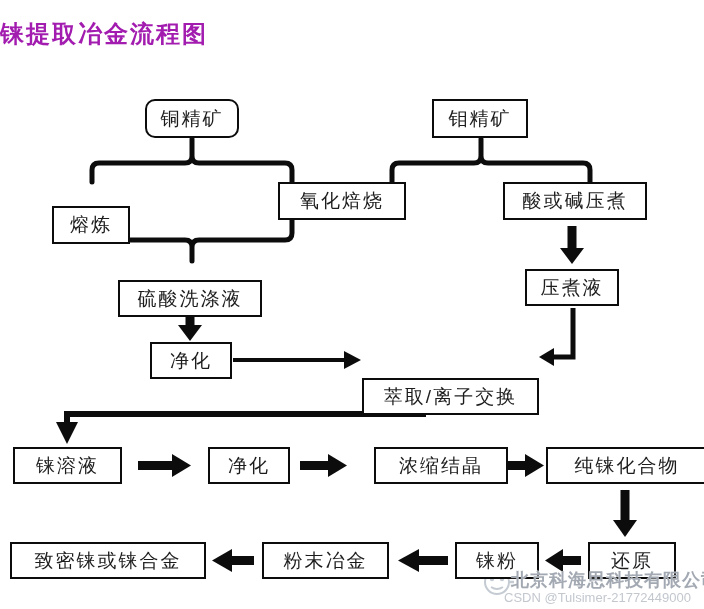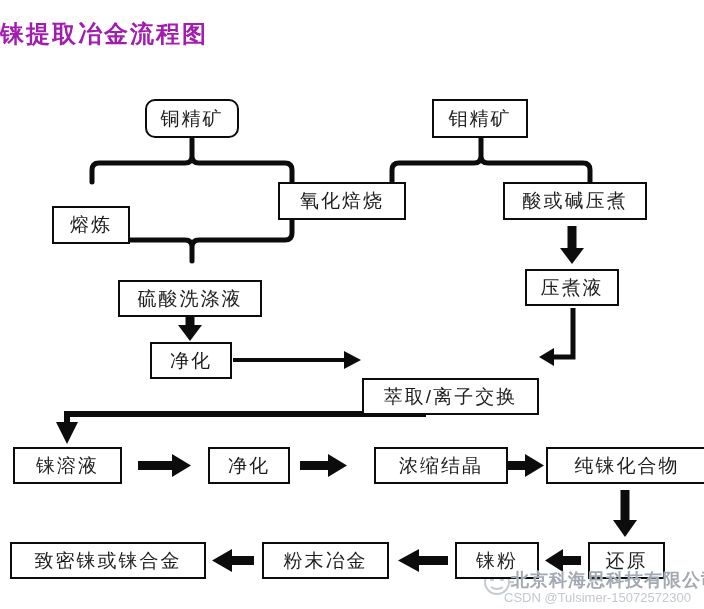--- a/index.html
+++ b/index.html
@@ -151,18 +151,18 @@
   <div class="node" style="left:362px;top:342px;width:177px;height:37px;margin-top:36px;">萃取/离子交换</div>
 
   <div class="node" style="left:13px;top:447px;width:109px;height:37px;">铼溶液</div>
   <div class="node" style="left:208px;top:447px;width:82px;height:37px;">净化</div>
   <div class="node" style="left:352px;top:447px;width:134px;height:37px;margin-left:22px;">浓缩结晶</div>
   <div class="node" style="left:546px;top:447px;width:162px;height:37px;">纯铼化合物</div>
 
   <div class="node" style="left:10px;top:542px;width:196px;height:37px;">致密铼或铼合金</div>
   <div class="node" style="left:455px;top:542px;width:84px;height:37px;">铼粉</div>
   <div class="node" style="left:262px;top:542px;width:127px;height:37px;">粉末冶金</div>
-  <div class="node" style="left:588px;top:542px;width:77px;height:37px;">还原</div>
+  <div class="node" style="left:588px;top:542px;width:88px;height:37px;">还原</div>
 
   <div class="wm-company">北京科海思科技有限公司</div>
-  <div class="wm-csdn">CSDN @Tulsimer-15072572300</div>
+  <div class="wm-csdn">CSDN @Tulsimer-21772449000</div>
 
 </div>
 
 </body></html>

